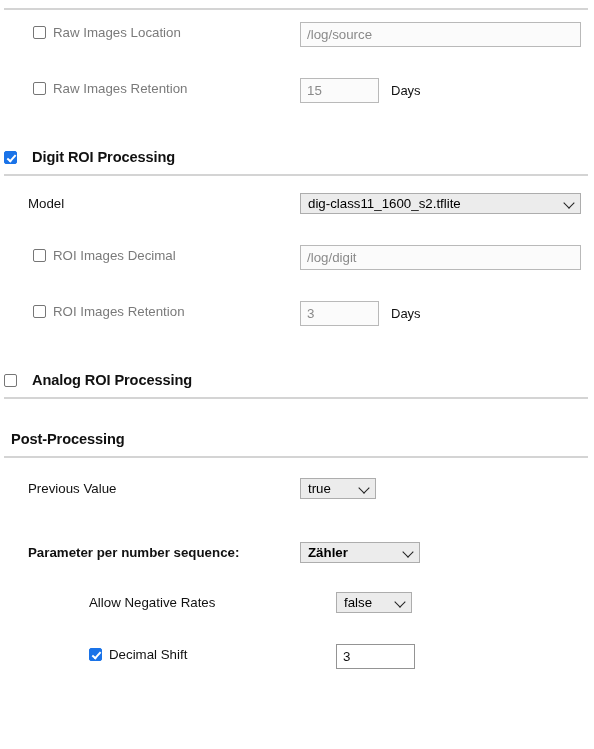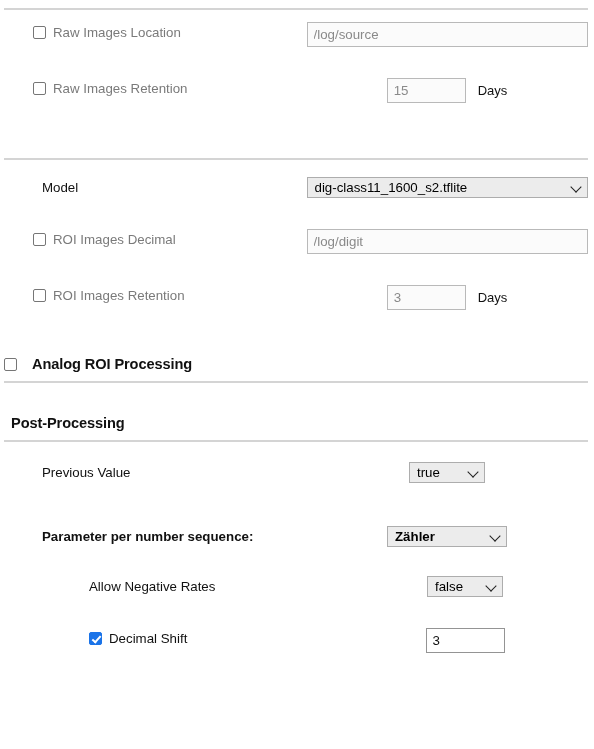--- a/index.html
+++ b/index.html
@@ -56,31 +56,30 @@
     flex: 0 0 300px;
     display: flex;
     align-items: flex-start;
     padding-top: 2px;
   }
   .row .field-cell {
     flex: 1 1 auto;
     display: flex;
     align-items: center;
     gap: 12px;
-    justify-content: center;
   }
 
   .lbl {
     font-size: 13.3px;
     line-height: 17px;
     color: #111111;
   }
   .lbl.muted { color: #7a7a7a; }
   .lbl.bold  { font-weight: bold; }
-  .ind-1 { padding-left: 42px; }
+  .ind-1 { padding-left: 28px; }
   .ind-2 { padding-left: 33px; }
   .ind-3 { padding-left: 53px; margin-left: 36px; }
 
   
   .cb {
     width: 13px;
     height: 13px;
     flex: 0 0 13px;
     border: 1px solid #767676;
     border-radius: 2px;
@@ -187,20 +186,24 @@
       <span class="cb"></span>
       <span class="lbl muted">Raw Images Retention</span>
     </div>
     <div class="field-cell">
       <input class="inp small" type="text" disabled="" value="15" style="">
       <span class="unit">Days</span>
     </div>
   </div>
 
   <div style="height:46px"></div>
+  <div class="section-head">
+    <span class="cb checked" style="margin-top:0"></span>
+    <span class="title">Digit ROI Processing</span>
+  </div>
   <div style="height:9px"></div>
   <hr class="divider">
 
   <div style="height:17px"></div>
   <div class="row">
     <div class="label-cell ind-1">
       <span class="lbl">Model</span>
     </div>
     <div class="field-cell">
       <span class="sel wide">

